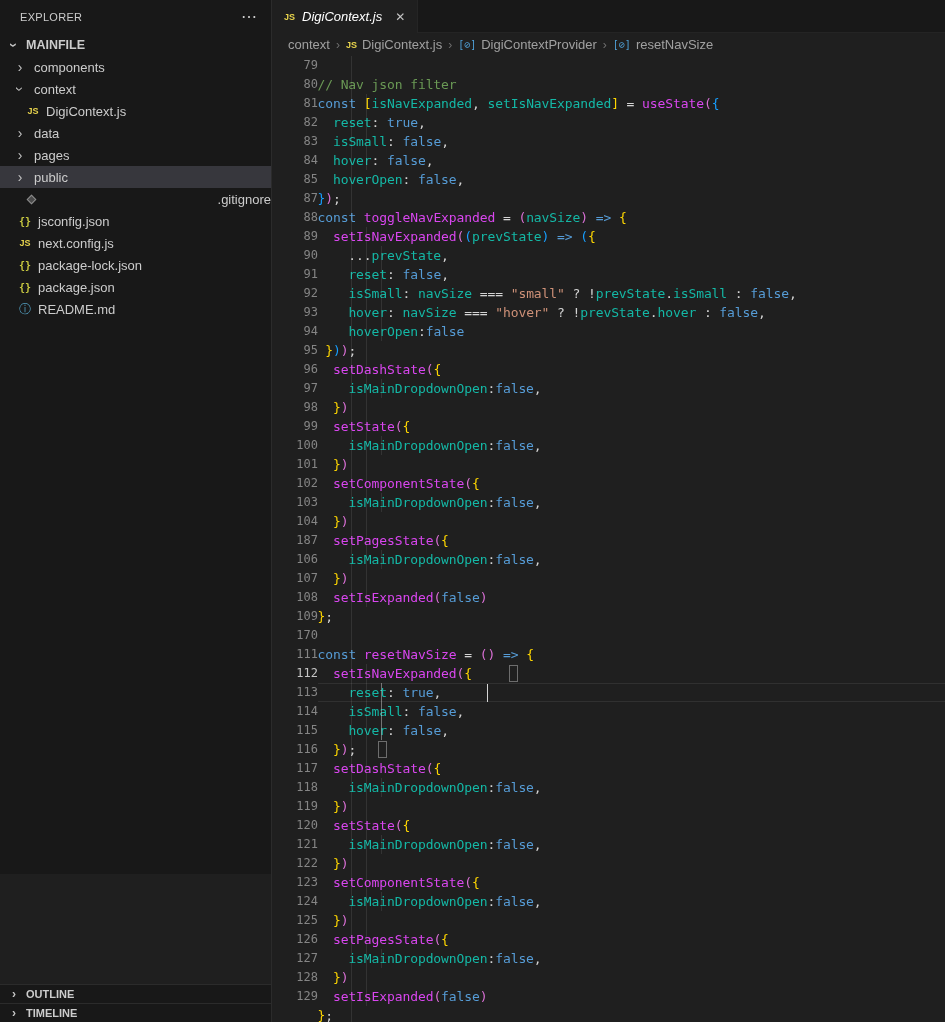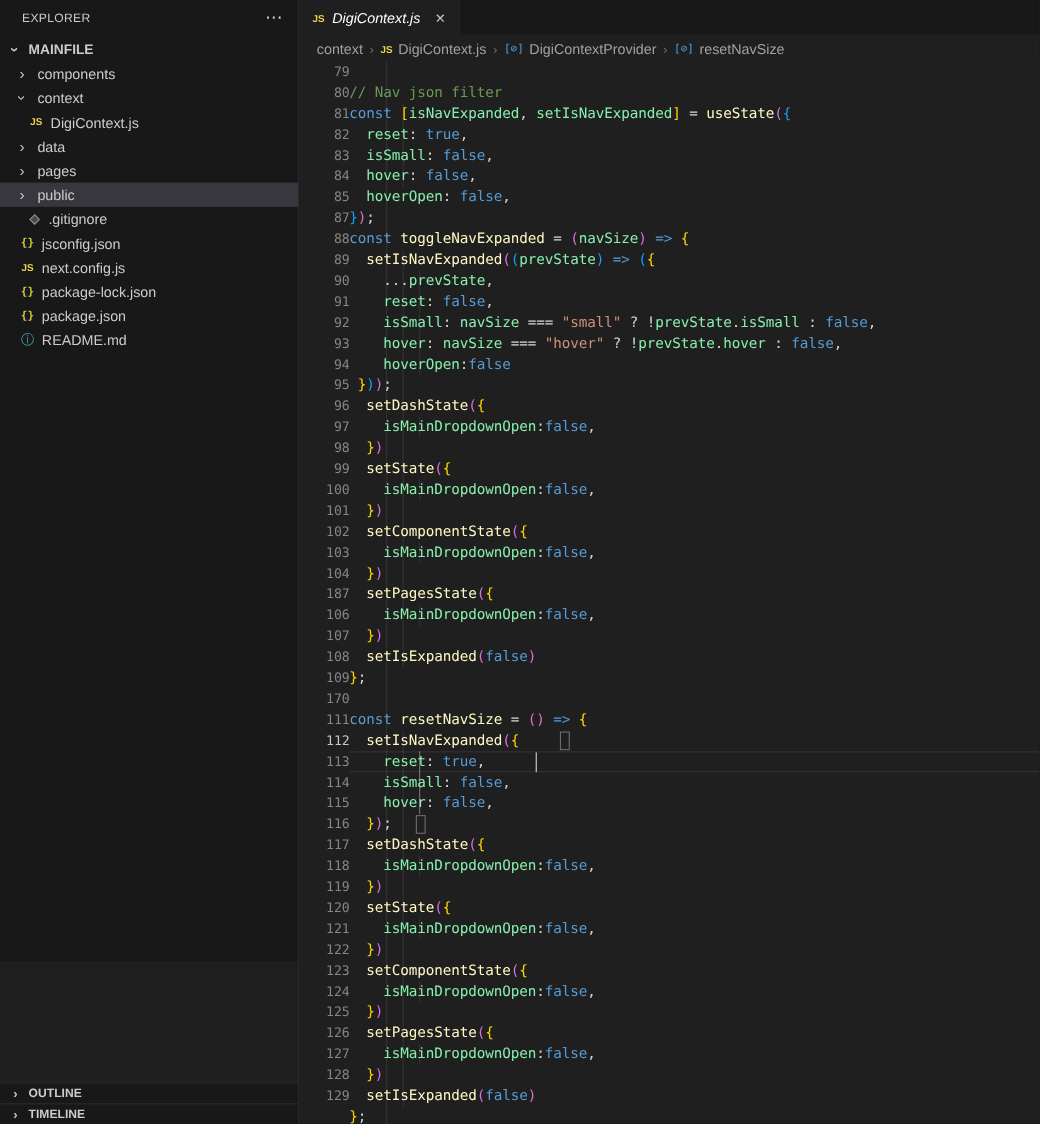--- a/index.html
+++ b/index.html
@@ -60,21 +60,21 @@
 
   #codewrap { position:absolute; top:56px; left:0; right:0; bottom:0; }
   #code { position:absolute; inset:0; }
   .cline { height:19px; display:flex; white-space:pre;flex-direction:column; }
   .ln { flex:none; width:46px; text-align:right; color:#858585;
         font:12px/19px "DejaVu Sans Mono", monospace; cursor:pointer; }
   .cline.cur .ln { color:#c6c6c6; }
   .lc { padding-left:30px; font-size:13px; line-height:19px; letter-spacing:-0.1px;
         font-family:"DejaVu Sans Mono", monospace; color:#d4d4d4; }
   
-  .cm{color:#6a9955;} .kw{color:#569cd6;} .fn{color:#fef9c3;} .vr{color:#86efac;}
+  .cm{color:#6a9955;} .kw{color:#569cd6;} .fn{color:#d946ef;} .vr{color:#14b8a6;}
   .st{color:#ce9178;} .pn{color:#d4d4d4;} .b1{color:#ffd700;} .b2{color:#da70d6;} .b3{color:#179fff;}
 
   #overlay { position:absolute; inset:0; pointer-events:none; }
   .guide { position:absolute; width:1px; height:19px; background:rgba(255,255,255,0.09); }
   .guide.ag { background:rgba(255,255,255,0.38); }
   .activeline { position:absolute; left:46px; right:0; height:19px;
                 border-top:1px solid rgba(255,255,255,0.08);
                 border-bottom:1px solid rgba(255,255,255,0.08); }
   .brbox { position:absolute; width:9px; height:17px; margin-top:1px;
            border:1px solid rgba(136,136,136,0.75); }
@@ -117,21 +117,21 @@
         <div class="trow" style="padding-left: 12px;">
           <span class="chev">›</span>
           <span style="width: 6px;"></span>
           <span class="tlabel">pages</span>
         </div>
         <div class="trow sel" style="padding-left: 12px;">
           <span class="chev">›</span>
           <span style="width: 6px;"></span>
           <span class="tlabel">public</span>
         </div>
-        <div class="trow" style="padding-left: 24px;">
+        <div class="trow" style="padding-left: 24px; justify-content: space-between;">
           <span class="ficon git">
             <span class="diamond"></span>
           </span>
           <span class="tlabel">.gitignore</span>
         </div>
         <div class="trow" style="padding-left: 18px;">
           <span class="ficon json">{}</span>
           <span class="tlabel">jsconfig.json</span>
         </div>
         <div class="trow" style="padding-left: 18px;">

